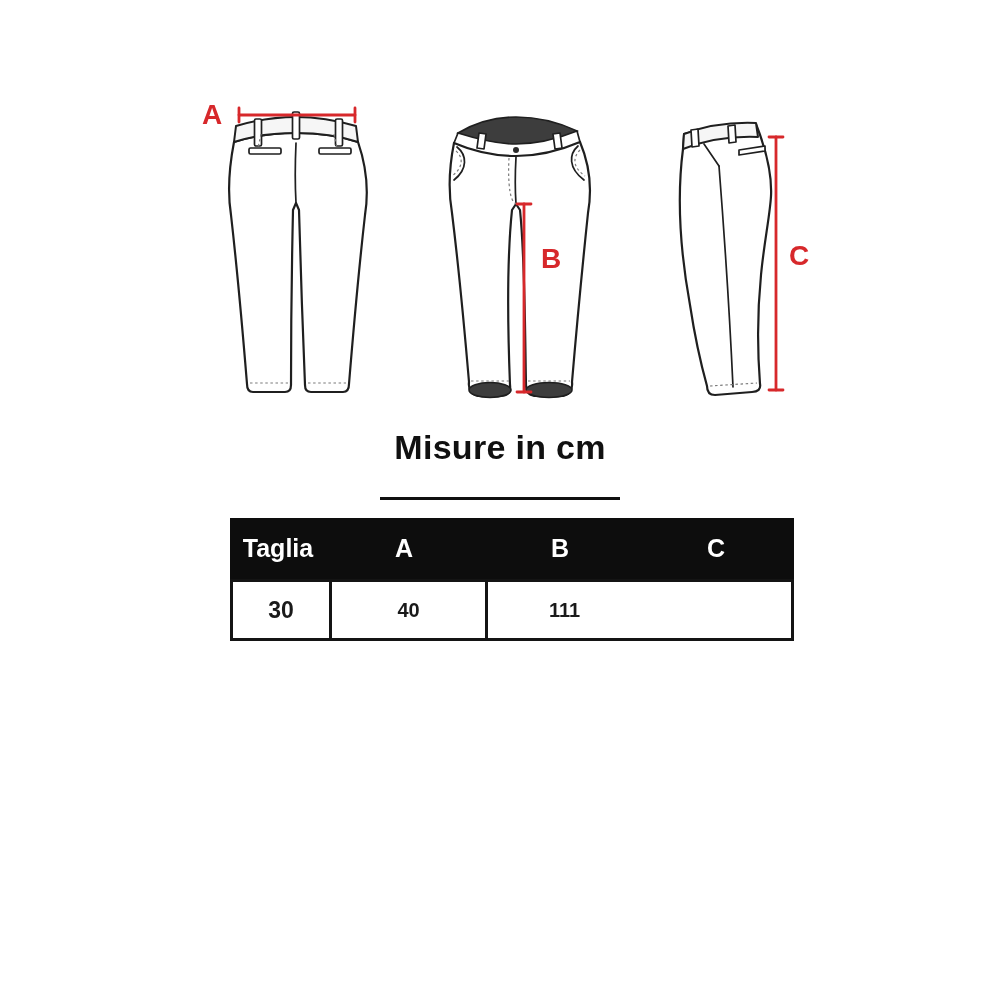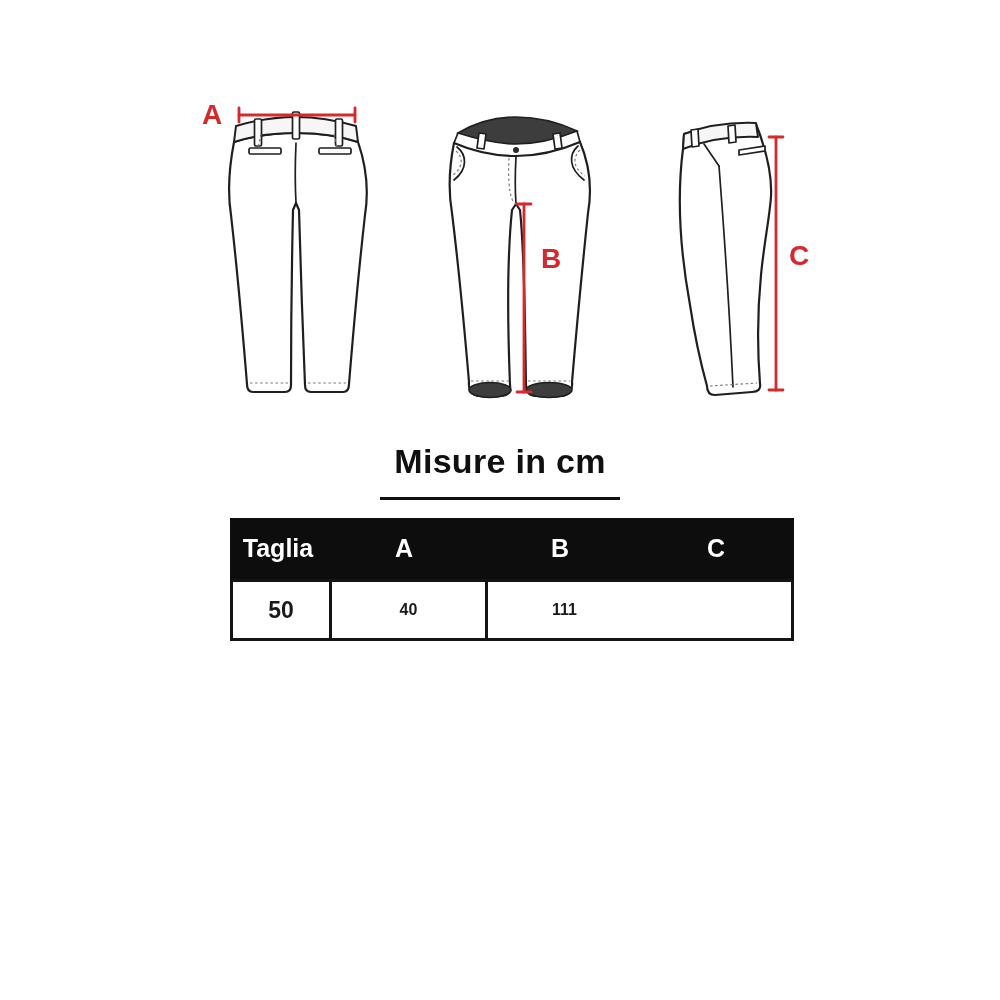--- a/index.html
+++ b/index.html
@@ -27,35 +27,35 @@
   .dashed{fill:none;stroke:#7a7a7a;stroke-width:1.2;stroke-dasharray:2.5 2.6}
   .darkfill{fill:#3d3d3d;stroke:var(--ink);stroke-width:1.6}
   .measure{fill:none;stroke:var(--accent);stroke-width:2.8;stroke-linecap:round}
 
   .fig-label{position:absolute;color:var(--accent);font-weight:bold;font-size:28px;line-height:1}
   .label-a{left:202px;top:101px}
   .label-b{left:541px;top:245px}
   .label-c{left:789px;top:242px}
 
   
-  .title{position:absolute;left:0;top:444px;width:1000px;text-align:center;
+  .title{position:absolute;left:0;top:430px;width:1000px;text-align:center;
          font-size:34px;font-weight:bold;color:#101010;line-height:1;letter-spacing:.3px}
   .underline{position:absolute;left:380px;top:497px;width:240px;height:3px;background:#101010}
 
   
   .size-table{position:absolute;left:230px;top:518px;width:564px}
   .thead{display:flex;background:var(--header_bg);color:var(--header_text);
          height:61px;align-items:center;font-weight:bold;font-size:25px}
   .trow{display:flex;height:62px;border:3px solid var(--table_border);
         background:#ffffff;color:#1a1a1a;font-weight:bold}
   .cell{display:flex;align-items:center;justify-content:center;text-align:center;height:100%}
   .c0{width:96px}.c1{width:156px}.c2{width:156px}.c3{width:156px}
   .trow .c1,.trow .c2,.trow .c3{border-left:3px solid var(--table_border)}
   .val-size{font-size:23px}
-  .val{font-size:16px}
+  .val{font-size:20px}
 </style>
 </head>
 <body>
 
 <div class="canvas">
 
   <svg class="view-svg svg-back" viewBox="195 95 180 315">
     <g>
       <path class="outline" d="M234,142
         C229,168 227,190 231,215
@@ -169,19 +169,19 @@
   <div class="underline"></div>
 
   <div class="size-table">
     <div class="thead">
       <div class="cell c0">Taglia</div>
       <div class="cell c1">A</div>
       <div class="cell c2">B</div>
       <div class="cell c3">C</div>
     </div>
     <div class="trow">
-      <div class="cell c0 val-size">50</div>
+      <div class="cell c0 val-size">30</div>
       <div class="cell c1 val">40</div>
       <div class="cell c3 val">111</div>
     </div>
   </div>
 
 </div>
 
 </body></html>

